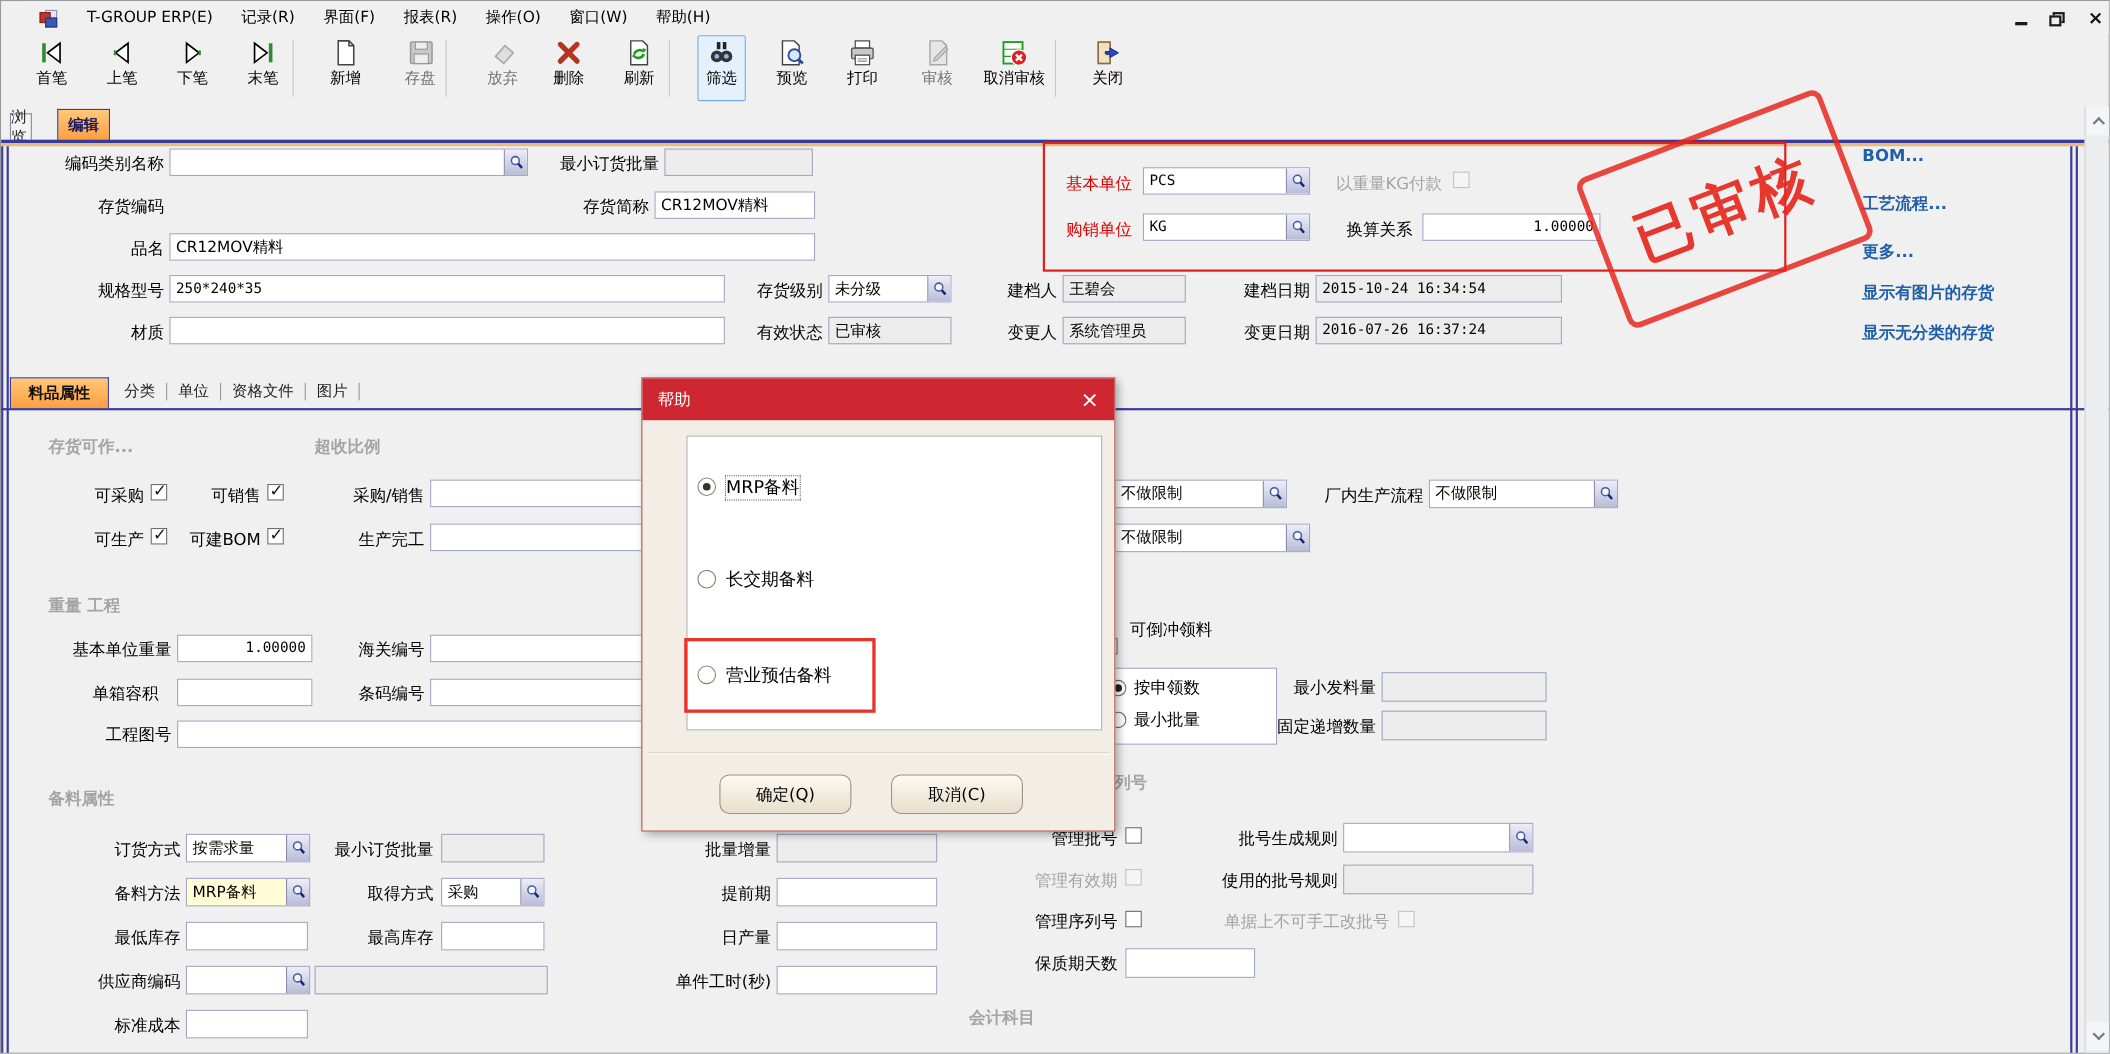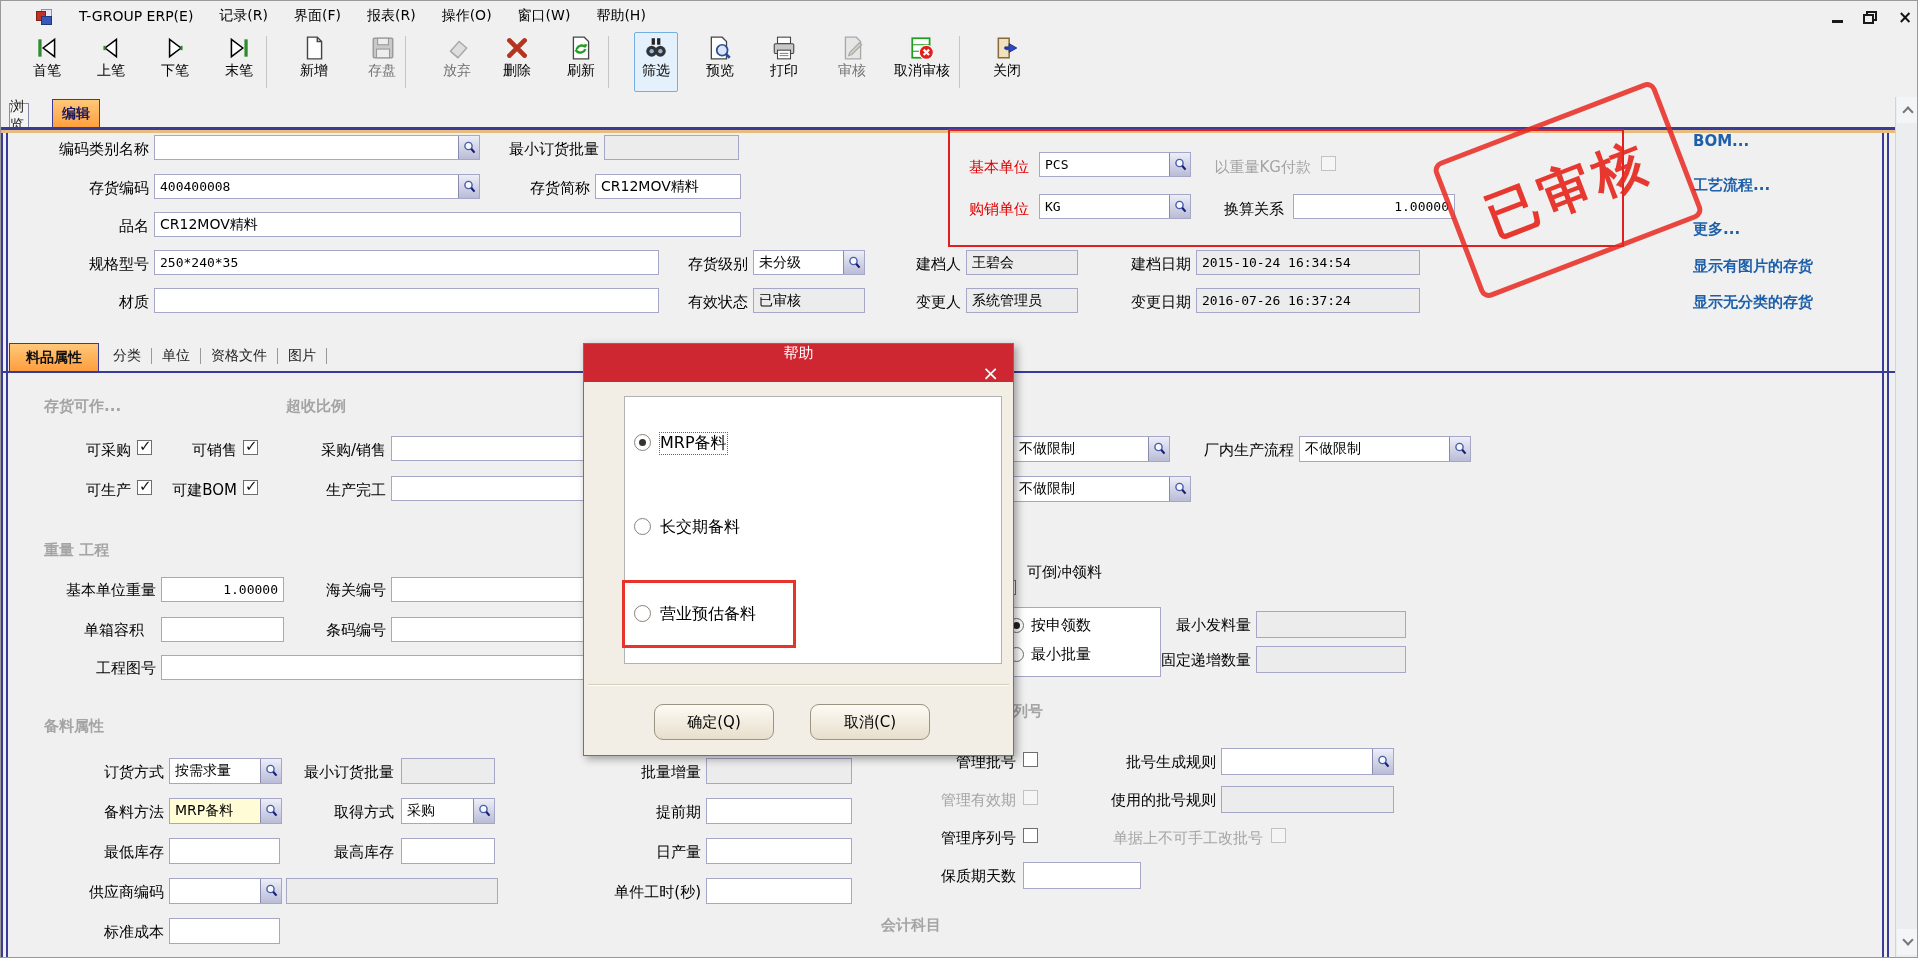--- a/index.html
+++ b/index.html
@@ -58,21 +58,21 @@
   .radio.sel::after{content:"";position:absolute;left:3px;top:3px;right:3px;bottom:3px;border-radius:50%;background:#222;}
   .rlabel{position:absolute;font-size:15px;color:#000;white-space:nowrap;}
   
   .redbox{position:absolute;left:947px;top:128px;width:672px;height:114px;border:2px solid #e02020;z-index:3;}
   .stamp{position:absolute;left:1448px;top:116px;width:228px;height:136px;border:5px solid rgba(230,40,30,.85);border-radius:10px;transform:rotate(-21deg);display:flex;align-items:center;justify-content:center;font-size:52px;font-weight:bold;color:rgba(230,40,30,.92);letter-spacing:5px;z-index:6;}
   .link{position:absolute;left:1692px;font-size:15px;font-weight:bold;color:#1d5fa9;cursor:pointer;white-space:nowrap;}
   
   .rgroup{position:absolute;left:998px;top:606px;width:162px;height:70px;background:#fff;border:1px solid #a6a6c6;box-sizing:border-box;}
   
   .dialog{position:absolute;left:582px;top:342px;width:431px;height:413px;background:#f2eee5;border:1px solid #b8564a;box-shadow:3px 3px 8px rgba(0,0,0,.35);z-index:50;box-sizing:border-box;}
-  .dlg-title{position:absolute;left:0;top:0;right:0;height:38px;background:#cf2731;display:flex;align-items:center;color:#fff;font-size:15px;padding:0 14px;box-sizing:border-box;flex-direction:column;}
+  .dlg-title{position:absolute;left:0;top:0;right:0;height:38px;background:#cf2731;display:flex;align-items:center;color:#fff;font-size:15px;padding:0 14px;box-sizing:border-box;}
   .dlg-close{margin-left:auto;font-size:20px;cursor:pointer;line-height:1;}
   .dlg-panel{position:absolute;left:40px;top:52px;width:378px;height:268px;background:#fff;border:1px solid #b2b2b2;box-sizing:border-box;}
   .dlg-radio{position:absolute;width:17px;height:17px;border-radius:50%;background:#fff;border:1px solid #8a8178;box-sizing:border-box;cursor:pointer;}
   .dlg-radio.sel::after{content:"";position:absolute;left:4px;top:4px;right:4px;bottom:4px;border-radius:50%;background:#333;}
   .dlg-optlbl{position:absolute;font-size:16px;color:#000;white-space:nowrap;cursor:pointer;}
   .dlg-optlbl.focus{outline:1px dotted #666;}
   .hl-rect{position:absolute;left:38px;top:236px;width:168px;height:62px;border:3px solid #e8332a;z-index:2;}
   .dlg-sep{position:absolute;left:4px;right:4px;top:340px;border-top:1px solid #d5cebd;border-bottom:1px solid #fff;}
   .dlg-btn{position:absolute;top:360px;width:120px;height:36px;border:1px solid #9a9582;border-radius:9px;background:linear-gradient(#fdfaf4,#e7dfcc);font-size:15px;font-family:inherit;cursor:pointer;}
   
@@ -259,29 +259,20 @@
           <line x1="8.2" y1="7.8" x2="11.5" y2="11.6" stroke="#18207a" stroke-width="2.2"></line>
         </svg>
       </span>
     </div>
   <div class="lbl" style="left:470px;top:139px;width:128px">最小订货批量</div>
   <div class="fld ro" style="left:603px;top:134px;width:135px;height:25px">
       <span></span>
     </div>
 
   <div class="lbl" style="left:20px;top:178px;width:128px">存货编码</div>
-  <div class="fld has-mag" style="left:153px;top:173px;width:326px;height:25px">
-      <span>400400008</span>
-      <span class="mag">
-        <svg width="13" height="14" viewBox="0 0 13 14">
-          <circle cx="5.5" cy="5" r="3.6" fill="#f4f8ff" stroke="#4a5aa8" stroke-width="1.4"></circle>
-          <line x1="8.2" y1="7.8" x2="11.5" y2="11.6" stroke="#18207a" stroke-width="2.2"></line>
-        </svg>
-      </span>
-    </div>
   <div class="lbl" style="left:464px;top:178px;width:125px">存货简称</div>
   <div class="fld cjk" style="left:594px;top:173px;width:146px;height:25px">
       <span>CR12MOV精料</span>
     </div>
 
   <div class="lbl" style="left:20px;top:216px;width:128px">品名</div>
   <div class="fld cjk" style="left:153px;top:211px;width:587px;height:25px">
       <span>CR12MOV精料</span>
     </div>
 

